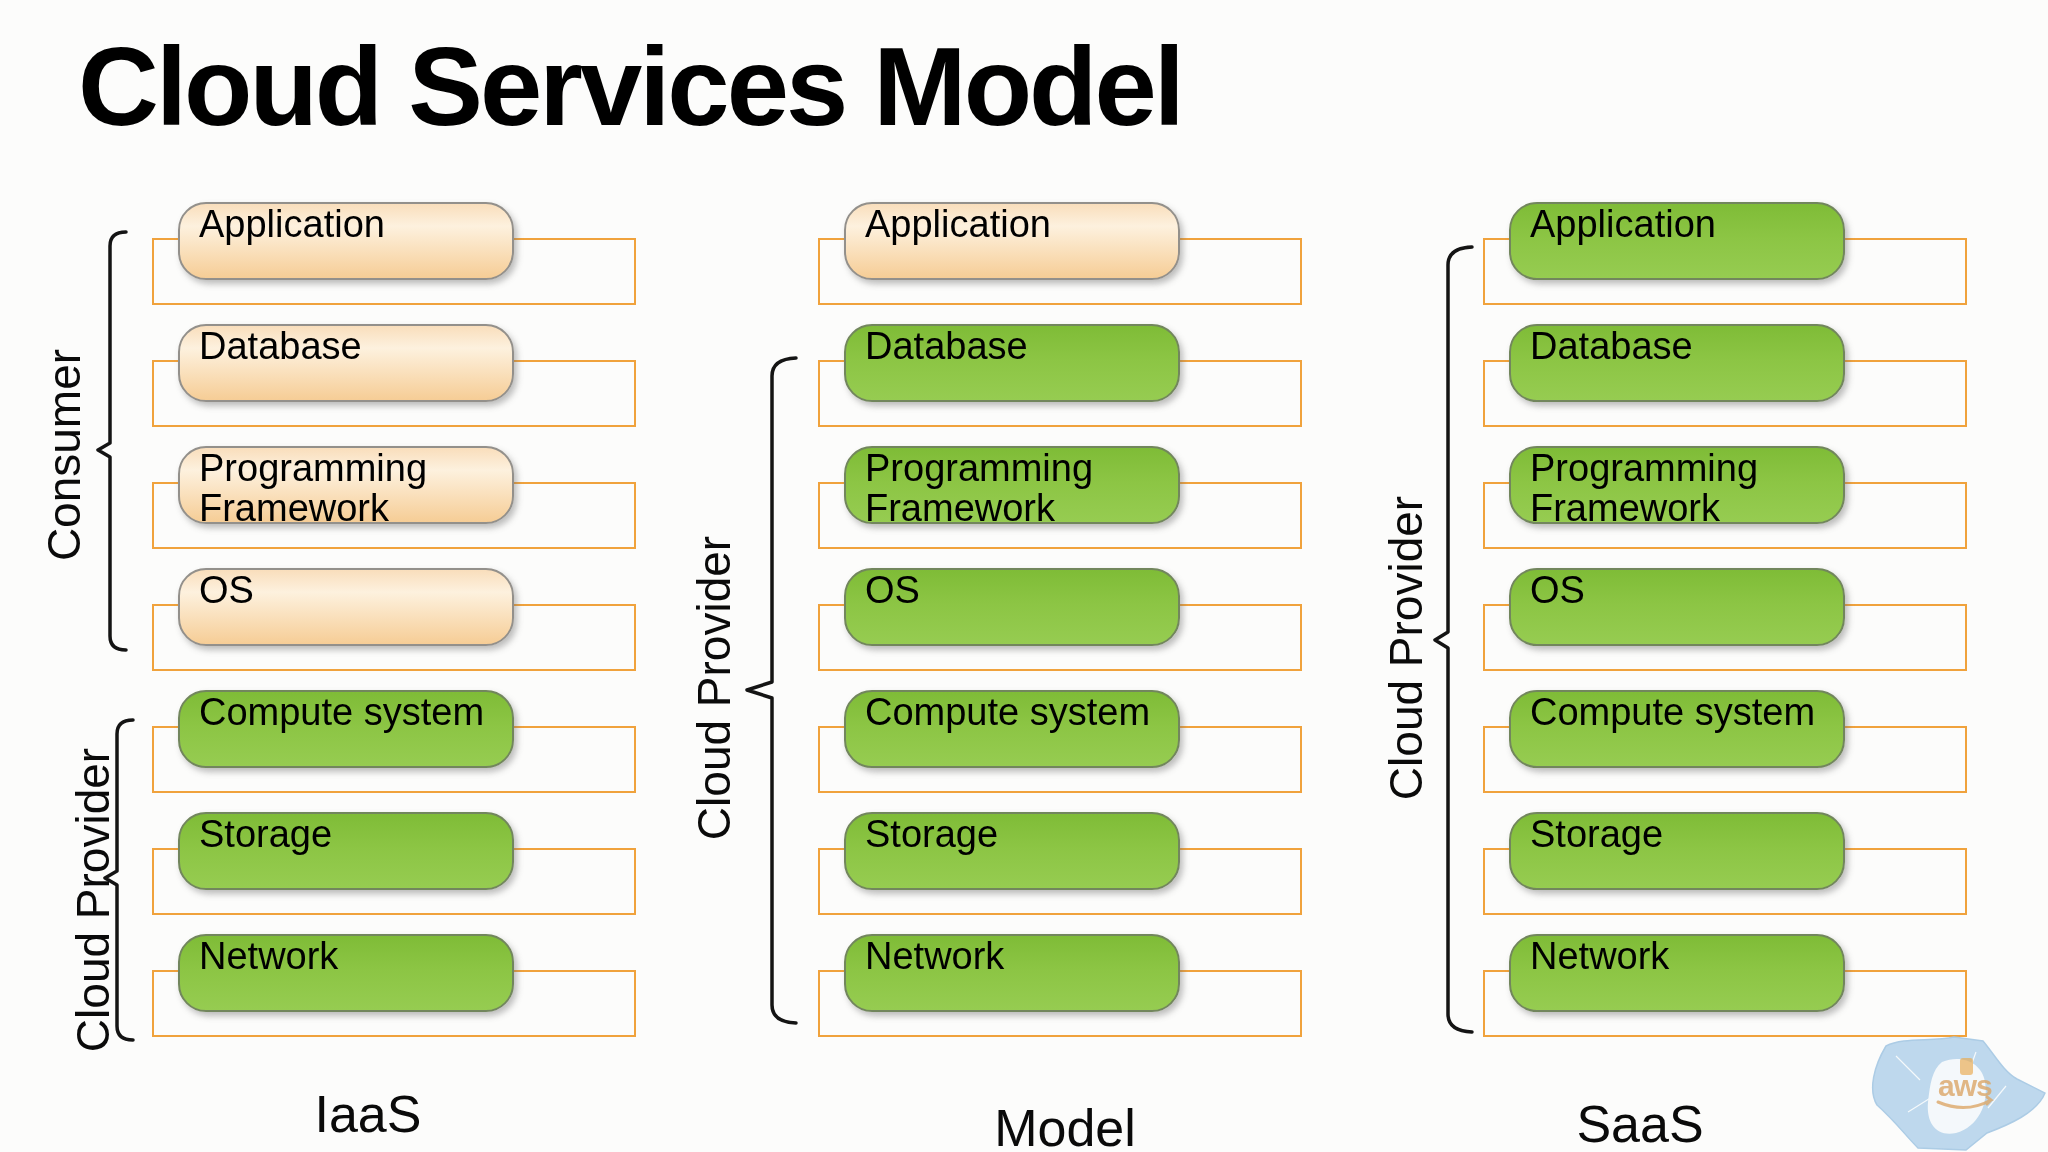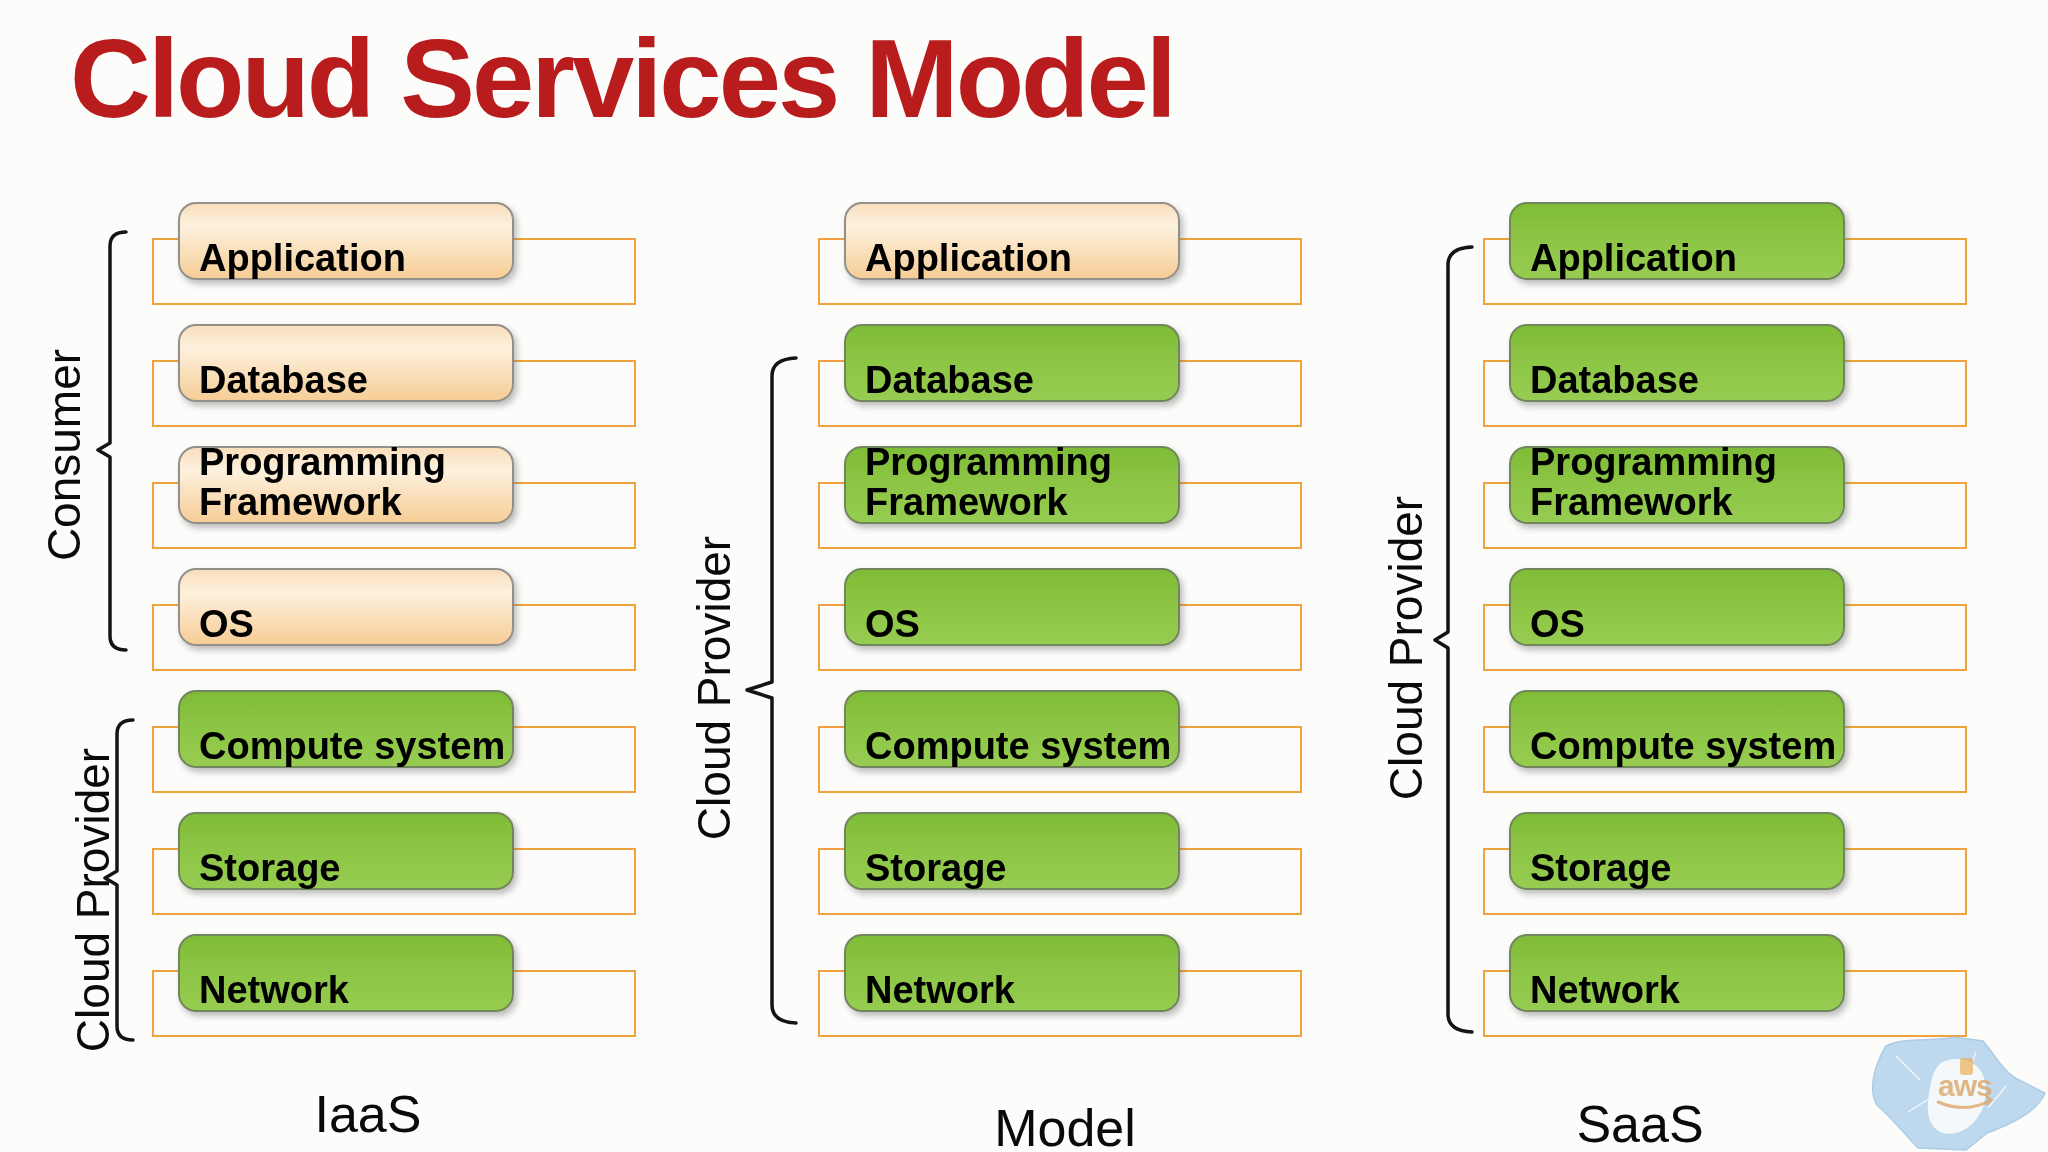--- a/index.html
+++ b/index.html
@@ -3,40 +3,39 @@
 <meta charset="utf-8">
 <style>
   html,body{margin:0;padding:0;}
   body{
     width:2048px;height:1152px;position:relative;overflow:hidden;
     background:#fcfcfb;
     font-family:"Liberation Sans", sans-serif;
     color:#000;
   }
   .title{
-    position:absolute;left:70px;top:14px;margin:0;
-    font-size:112px;font-weight:700;letter-spacing:-3px;color:#b91c1c;
+    position:absolute;left:70px;top:14px;margin:8px;
+    font-size:112px;font-weight:700;letter-spacing:-3px;color:#000000;
   }
   
   .col{position:absolute;top:202px;width:484px;height:870px;}
   .col-iaas{left:152px;}
   .col-paas{left:818px;}
   .col-saas{left:1483px;}
   .row{position:absolute;left:0;width:484px;height:122px;}
   .frame{
     position:absolute;left:0;top:36px;width:484px;height:67px;
     border:2.5px solid #f0a23c;box-sizing:border-box;background:transparent;
   }
   .box{
     position:absolute;left:26px;top:0;width:336px;height:78px;
-    border-radius:18px;box-sizing:border-box;
-    display:flex;align-items:flex-end;padding-left:19px;
+    border-radius:28px;box-sizing:border-box;
+    display:flex;align-items:flex-start;padding-left:19px;
     font-size:38px;line-height:40px;
     box-shadow:3px 4px 6px rgba(110,110,110,.45);
-    font-weight:bold;
   }
   .box.consumer{
     background:linear-gradient(180deg,#f9debc 0%,#fdf1de 30%,#f6cd96 100%);
     border:2px solid #93908b;
   }
   .box.provider{
     background:linear-gradient(180deg,#7fbc37 0%,#8cc544 45%,#96cc51 100%);
     border:2px solid #72865d;
   }
   

